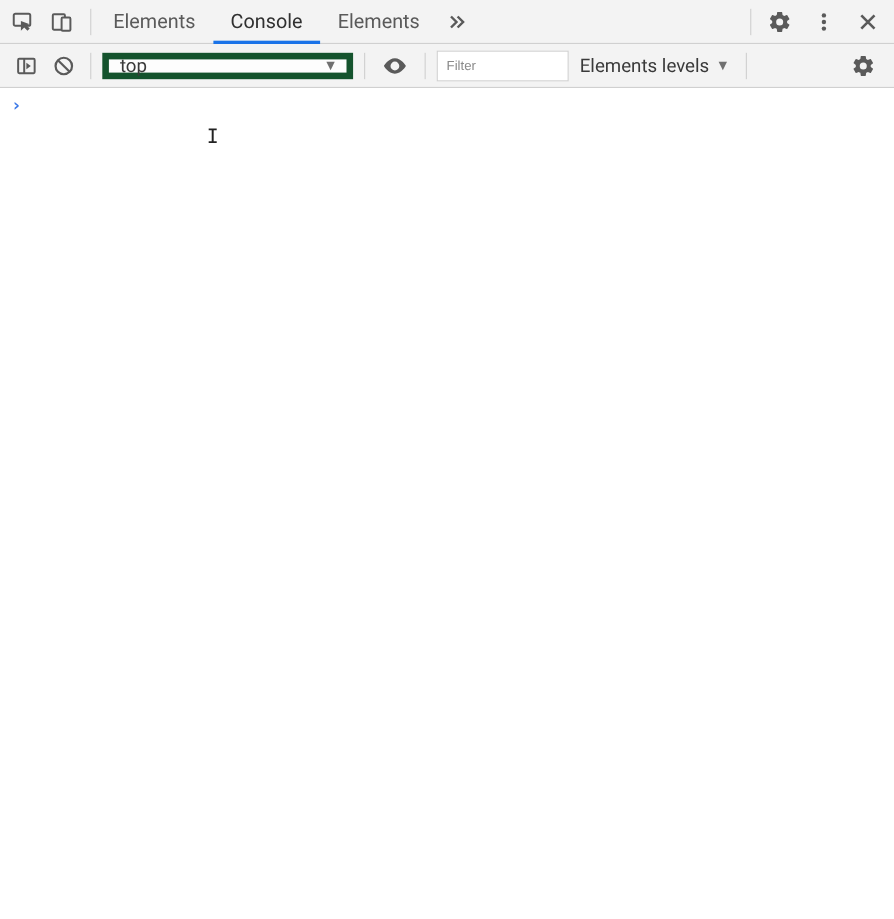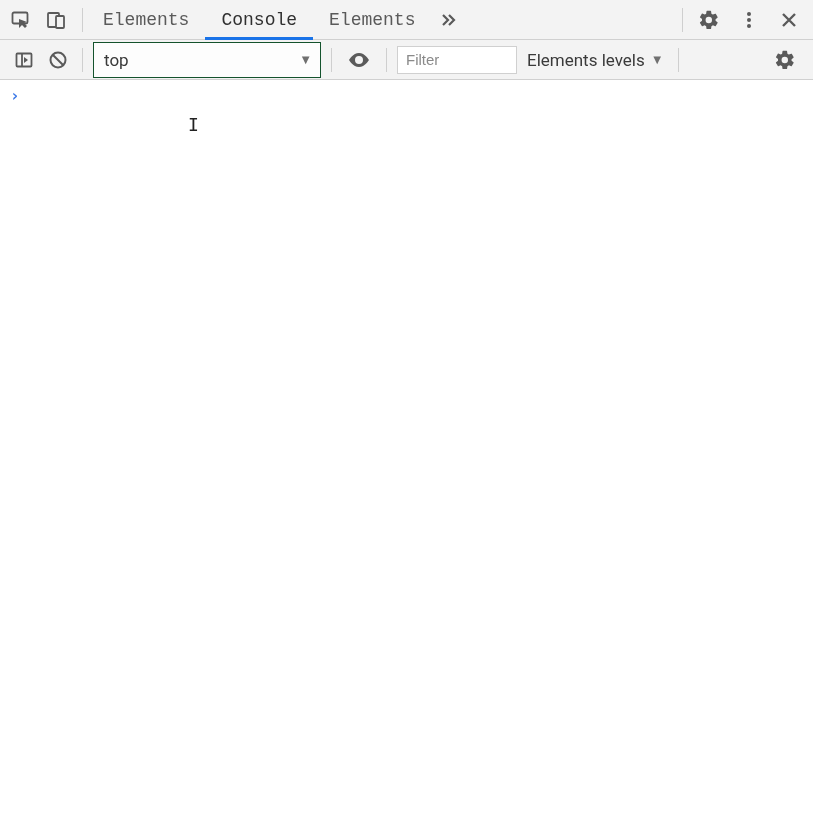--- a/index.html
+++ b/index.html
@@ -46,21 +46,20 @@
       height: 100%;
     }
     .tab {
       display: flex;
       align-items: center;
       padding: 0 16px;
       font-size: 18px;
       color: #5a5a5a;
       cursor: pointer;
       position: relative;
-      font-family: Liberation Mono, monospace;
     }
     .tab.active {
       color: #303030;
       text-align: right;
     }
     .tab.active::after {
       content: "";
       position: absolute;
       left: 0; right: 0; bottom: -1px;
       height: 3px;
@@ -96,22 +95,22 @@
       background: #f3f3f3;
       display: flex;
       align-items: center;
       padding: 0 10px;
       gap: 6px;
     }
     .context-select {
       display: flex;
       align-items: center;
       background: #fdfdfd;
-      border: 1px solid #14532d;
-      height: 36px;
+      border: 6px solid #14532d;
+      height: 24px;
       padding: 0 8px 0 10px;
       font-size: 17px;
       color: #3a3a3a;
       cursor: pointer;
       min-width: 228px;
       justify-content: space-between;
     }
     .context-select .caret {
       color: #707070;
       font-size: 13px;
@@ -123,21 +122,21 @@
       width: 34px;
       height: 32px;
       color: #5a5a5a;
       cursor: pointer;
     }
     .filter-input {
       height: 28px;
       width: 120px;
       background: #ffffff;
       border: 1px solid #d0d0d0;
-      font-size: 15px;
+      font-size: 12px;
       padding: 0 8px;
       color: #303030;
     }
     .filter-input::placeholder { color: #8a8a8a; }
     .levels-select {
       display: flex;
       align-items: center;
       font-size: 17px;
       color: #3a3a3a;
       cursor: pointer;

